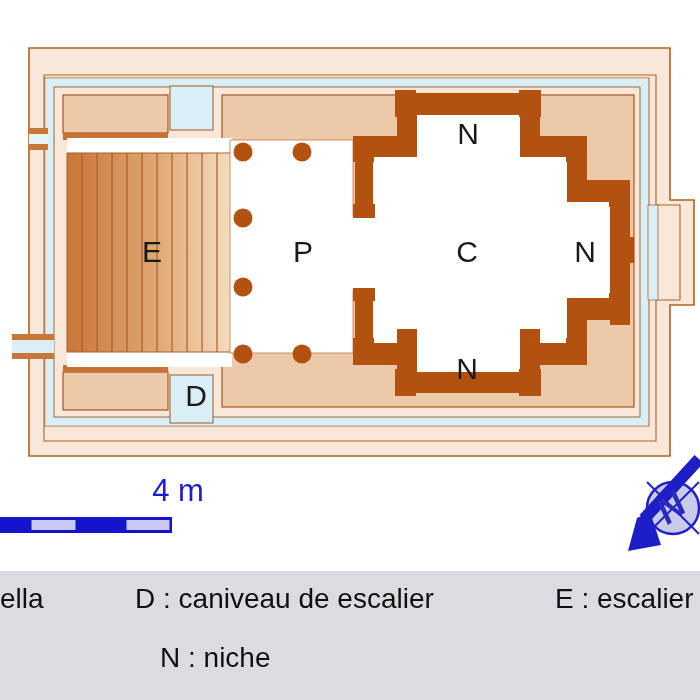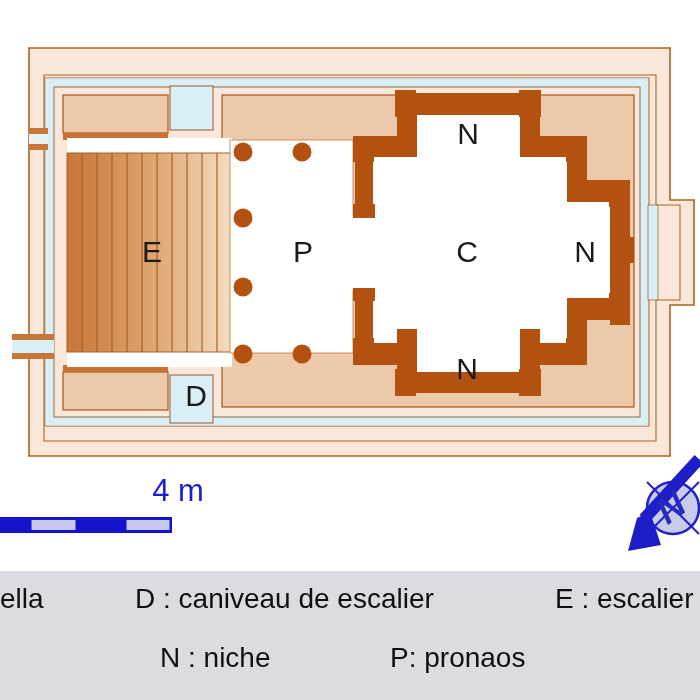--- a/index.html
+++ b/index.html
@@ -166,16 +166,15 @@
     <text transform="translate(671,508) rotate(-36)" x="0" y="12" text-anchor="middle" font-size="36" font-style="italic" font-weight="bold" fill="#2a2ac0">N</text>
   </g>
 </svg>
 
 
 <div class="legend">
   <span style="left:0px;top:14px">ella</span>
   <span style="left:135px;top:14px">D : caniveau de escalier</span>
   <span style="left:160px;top:73px">N : niche</span>
   <span style="left:555px;top:14px">E : escalier</span>
-  <span style="left:390px;top:73px">P: pronaos</span>
 </div>
 
 </div>
 
 </body></html>

